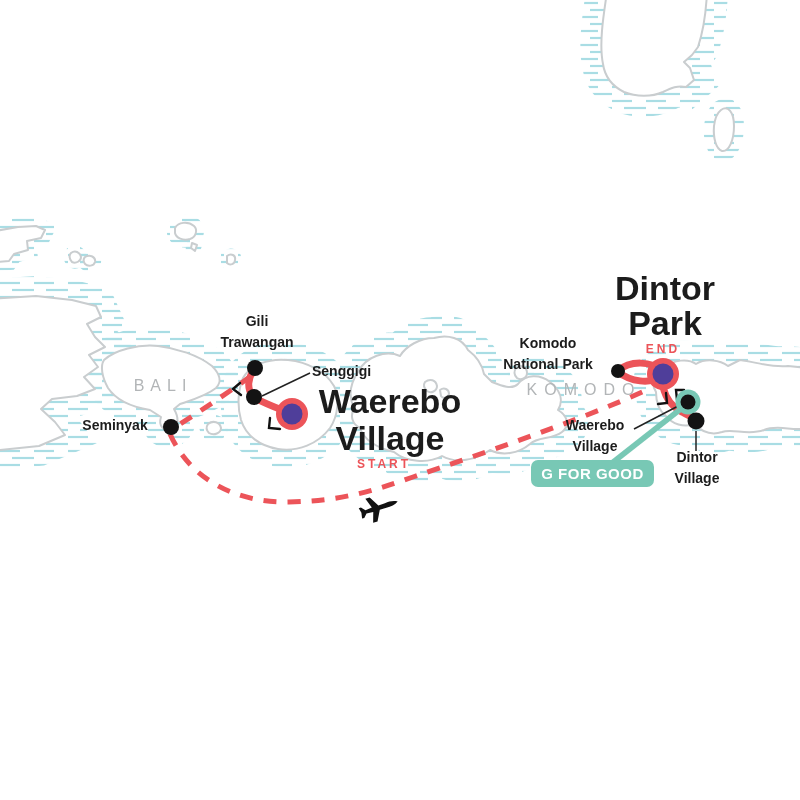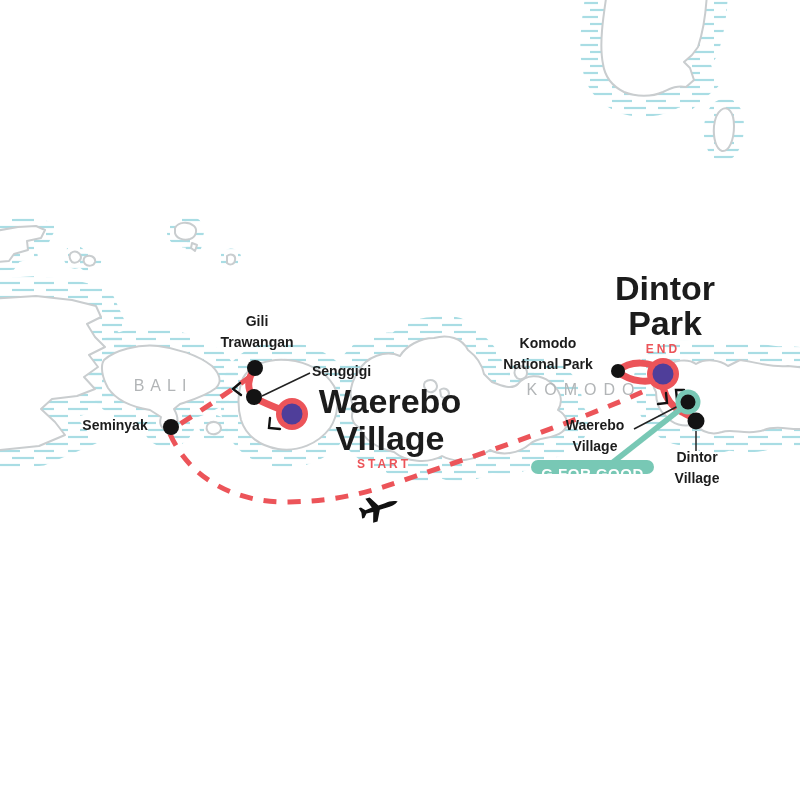--- a/index.html
+++ b/index.html
@@ -7,21 +7,21 @@
        font-family:"Liberation Sans",sans-serif;}
   .map svg{position:absolute;left:0;top:0;}
   .lbl{position:absolute;font-weight:700;color:#1c1c1c;text-align:center;
        transform:translateX(-50%);font-size:14px;line-height:21px;white-space:nowrap;}
   .lbl.big{font-size:34px;line-height:37px;}
   .lbl.left{transform:none;text-align:left;}
   .tag{position:absolute;font-weight:700;color:#EC5459;font-size:12px;
        letter-spacing:3px;transform:translateX(-50%);white-space:nowrap;}
   .region{position:absolute;color:#B2B5B7;font-size:16px;font-weight:400;
        letter-spacing:7px;transform:translateX(-50%);white-space:nowrap;}
-  .badge{position:absolute;left:531px;top:460px;width:123px;height:14px;
+  .badge{position:absolute;left:531px;top:460px;width:123px;height:27px;
        background:#78C8B5;border-radius:7px;color:#fff;font-size:15px;font-weight:700;
        letter-spacing:.5px;text-align:center;line-height:27px;}
 </style>
 </head>
 <body>
 
 <div class="map">
 <svg width="800" height="800" viewBox="0 0 800 800">
   <defs>
     <pattern id="hatch" width="34" height="14" patternUnits="userSpaceOnUse">

